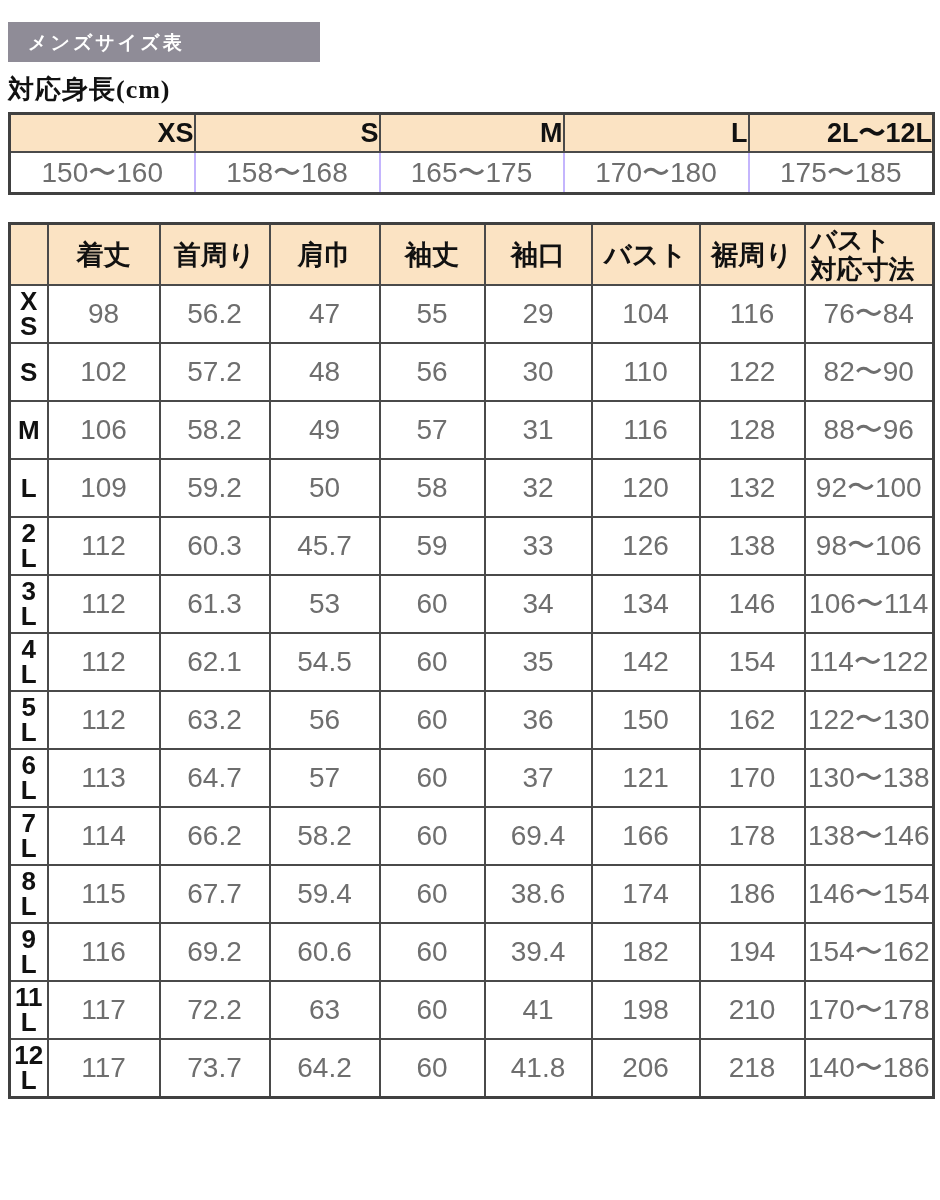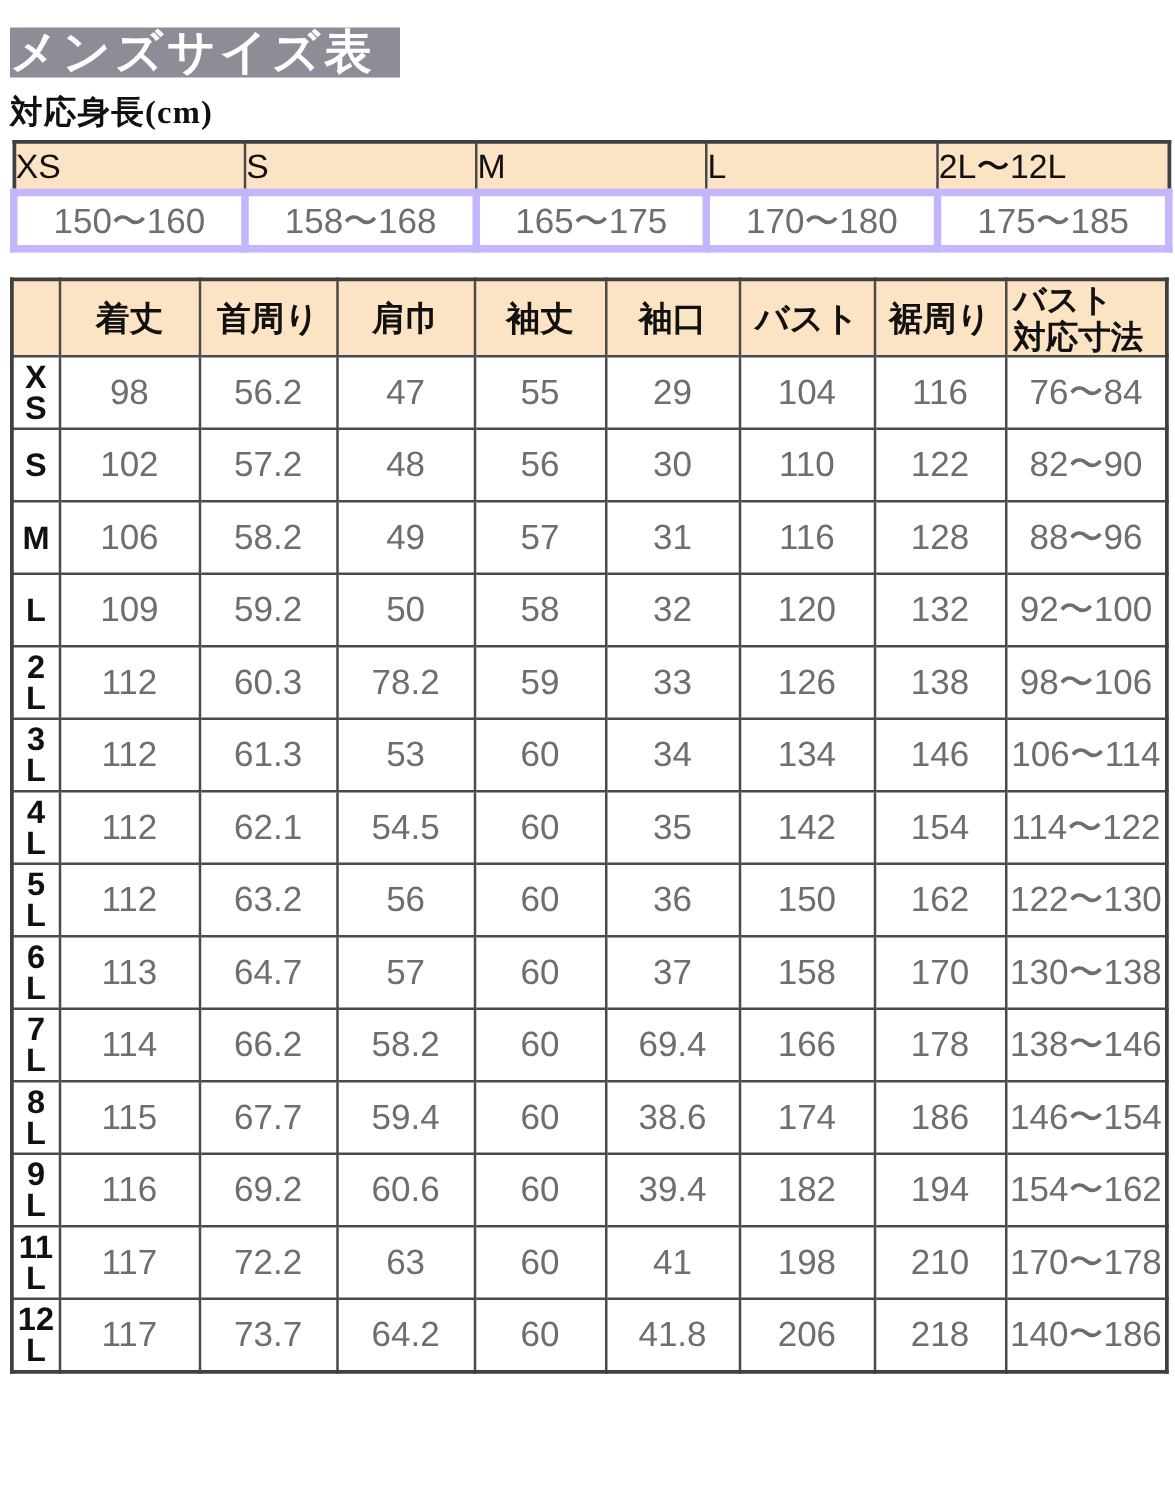--- a/index.html
+++ b/index.html
@@ -3,37 +3,37 @@
 <meta charset="utf-8">
 <style>
   html,body{margin:0;padding:0;}
   body{
     width:940px;height:1200px;position:relative;background:#ffffff;
     font-family:"Liberation Sans","DejaVu Sans",sans-serif;
     -webkit-font-smoothing:antialiased;
   }
   .title-bar{
     position:absolute;left:8px;top:22px;width:312px;height:40px;
-    background:#8f8c97;color:#ffffff;font-size:38px;font-weight:bold;
-    line-height:41px;box-sizing:border-box;letter-spacing:3px;
+    background:#8f8c97;color:#ffffff;font-size:19px;font-weight:bold;
+    line-height:41px;padding-left:20px;box-sizing:border-box;letter-spacing:3px;
     white-space:nowrap;
   }
   .subtitle{
     position:absolute;left:8px;top:72px;font-size:26px;font-weight:bold;color:#111111;
     letter-spacing:1px;
     font-family:Liberation Serif, serif;
   }
   table{border-collapse:collapse;table-layout:fixed;background:#ffffff;}
   .height-table{position:absolute;left:8px;top:112px;width:924px;border:3px solid #404040;}
   .height-table th{
-    background:#fbe3c3;height:36px;font-size:27px;font-weight:normal;color:#111111;
-    border:2px solid #4a4a4a;text-align:left;padding:0;
+    background:#fbe3c3;height:36px;font-size:27px;font-weight:bold;color:#111111;
+    border:2px solid #4a4a4a;text-align:right;padding:0;
   }
   .height-table td{
-    height:39px;font-size:28px;color:#6e6e6e;border:6px solid #c4b5fd;
+    height:39px;font-size:28px;color:#6e6e6e;border:2px solid #c4b5fd;
     text-align:center;padding:0;
   }
   .size-table{position:absolute;left:8px;top:222px;width:924px;border:3px solid #404040;}
   .size-table th,.size-table td{border:2px solid #4a4a4a;padding:0;}
   .size-table thead th{
     background:#fbe3c3;height:59px;font-size:27px;font-weight:bold;color:#111111;
     text-align:center;
     margin-left:36px;
   }
   .size-table thead th.bust-range-header{
@@ -159,21 +159,21 @@
         <td>132</td>
         <td>92〜100</td>
       </tr>
       <tr>
         <th class="row-label">
           <span class="stack">2</span>
           <span class="stack">L</span>
         </th>
         <td>112</td>
         <td>60.3</td>
-        <td>78.2</td>
+        <td>45.7</td>
         <td>59</td>
         <td>33</td>
         <td>126</td>
         <td>138</td>
         <td>98〜106</td>
       </tr>
       <tr>
         <th class="row-label">
           <span class="stack">3</span>
           <span class="stack">L</span>
@@ -218,21 +218,21 @@
       <tr>
         <th class="row-label">
           <span class="stack">6</span>
           <span class="stack">L</span>
         </th>
         <td>113</td>
         <td>64.7</td>
         <td>57</td>
         <td>60</td>
         <td>37</td>
-        <td>158</td>
+        <td>121</td>
         <td>170</td>
         <td>130〜138</td>
       </tr>
       <tr>
         <th class="row-label">
           <span class="stack">7</span>
           <span class="stack">L</span>
         </th>
         <td>114</td>
         <td>66.2</td>

